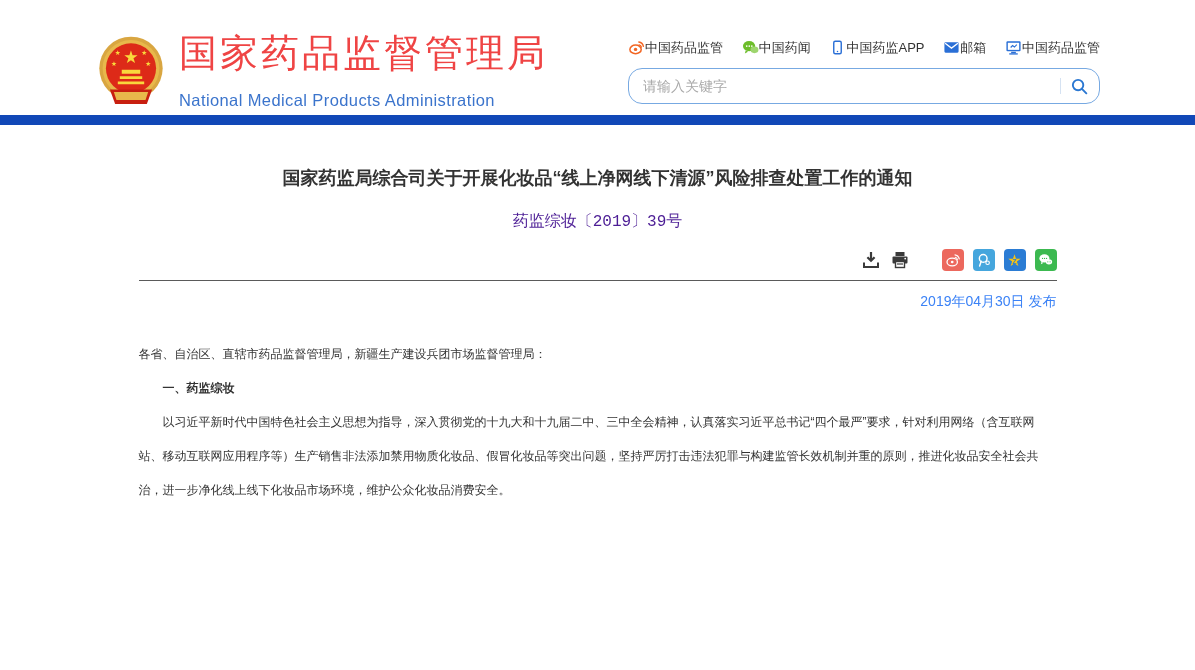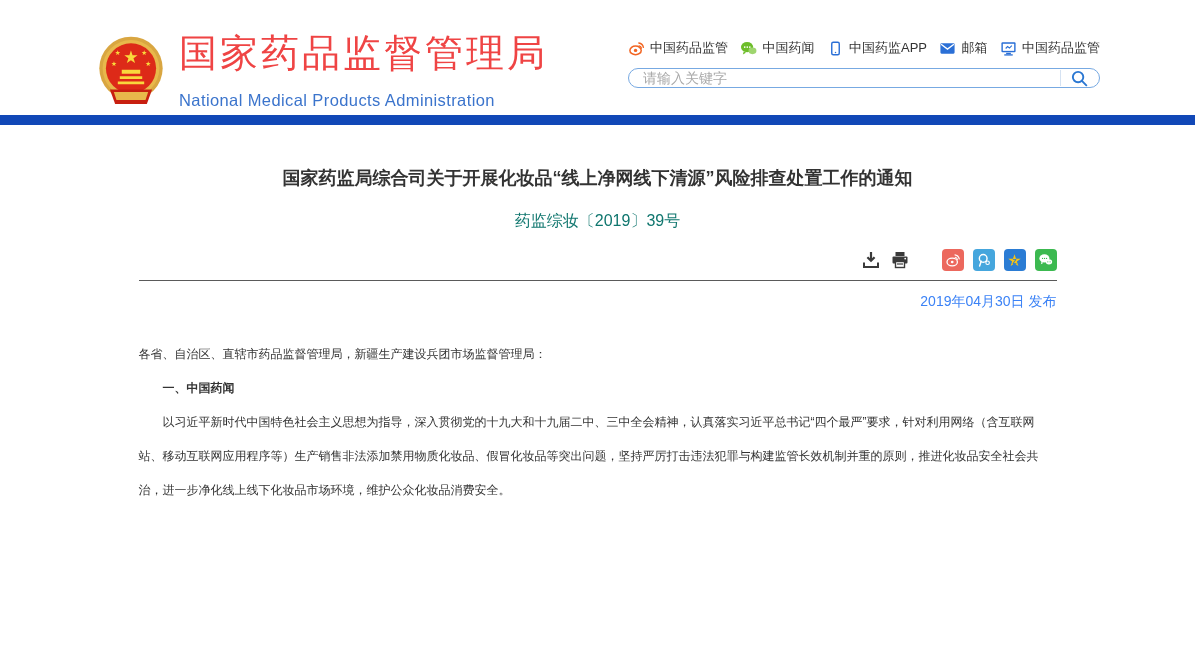--- a/index.html
+++ b/index.html
@@ -18,44 +18,44 @@
   .brand-cn {
     font-size: 38px; font-weight: normal; color: #ef4444;
     letter-spacing: 3px; line-height: 1.1; white-space: nowrap;
   }
   .brand-en {
     font-size: 16.5px; color: #3b74cc; margin-top: 16px; letter-spacing: 0.4px; white-space: nowrap;
   }
 
   .header-right { width: 472px; padding-top: 6px; }
   .quick-links { display: flex; align-items: center; justify-content: space-between; font-size: 13px; }
-  .qlink { display: flex; align-items: flex-end; gap: 5px; color: #333; cursor: pointer; text-decoration: none; white-space: nowrap; }
+  .qlink { display: flex; align-items: flex-start; color: #333; cursor: pointer; text-decoration: none; white-space: nowrap; }
   .qicon { display: inline-flex; width: 17px; height: 17px; align-items: center; justify-content: center; }
 
   .search-box {
-    margin-top: 11px; height: 20px; border: 1px solid #77a9e2; border-radius: 14px;
+    margin-top: 11px; height: 36px; border: 1px solid #77a9e2; border-radius: 14px;
     display: flex; align-items: center; padding: 0 10px 0 14px; background: #fff;
   }
   .search-input {
     flex: 1; border: none; outline: none; font-size: 14px; color: #333;
     font-family: "Liberation Sans", "DejaVu Sans", sans-serif; background: transparent;
   }
   .search-input::placeholder { color: #a9a9a9; }
   .search-sep { width: 1px; height: 16px; background: #d5e2f2; margin-right: 9px; }
   .search-btn { border: none; background: transparent; cursor: pointer; display: flex; align-items: center; padding: 0; }
 
   .blue-bar { height: 10px; background: #1148b7; margin-top: 0; }
 
   
   .article { width: 918px; margin: 34px auto 0 auto; }
   .article-title {
     font-size: 18px; font-weight: bold; color: #333; text-align: center;
     line-height: 39px; padding: 0 10px;
   }
-  .doc-number { text-align: center; font-size: 16px; color: #0f766e; margin-top: 13px; }
+  .doc-number { text-align: center; font-size: 16px; color: #4c1d95; margin-top: 13px; font-family: Liberation Mono, monospace; }
 
   .article-tools {
     display: flex; justify-content: flex-end; align-items: center;
     gap: 9px; margin-top: 17px; padding-bottom: 9px;
   }
   .tool-btn { border: none; background: transparent; cursor: pointer; display: flex; align-items: center; padding: 0; }
   .tool-gap { width: 14px; }
   .share-tile {
     width: 22px; height: 22px; border-radius: 4px; display: inline-flex;
     align-items: center; justify-content: center; cursor: pointer;
@@ -234,16 +234,16 @@
         <circle cx="15.1" cy="12.3" r="0.7" fill="#3cb950"></circle>
       </svg>
     </span>
   </div>
 
   <hr class="article-divider">
   <div class="publish-date">2019年04月30日 发布</div>
 
   <div class="article-body">
     <p>各省、自治区、直辖市药品监督管理局，新疆生产建设兵团市场监督管理局：</p>
-    <p class="p-bold">一、中国药闻</p>
+    <p class="p-bold">一、药监综妆</p>
     <p class="p-indent">以习近平新时代中国特色社会主义思想为指导，深入贯彻党的十九大和十九届二中、三中全会精神，认真落实习近平总书记“四个最严”要求，针对利用网络（含互联网站、移动互联网应用程序等）生产销售非法添加禁用物质化妆品、假冒化妆品等突出问题，坚持严厉打击违法犯罪与构建监管长效机制并重的原则，推进化妆品安全社会共治，进一步净化线上线下化妆品市场环境，维护公众化妆品消费安全。</p>
   </div>
 </main>
 
 </body></html>

